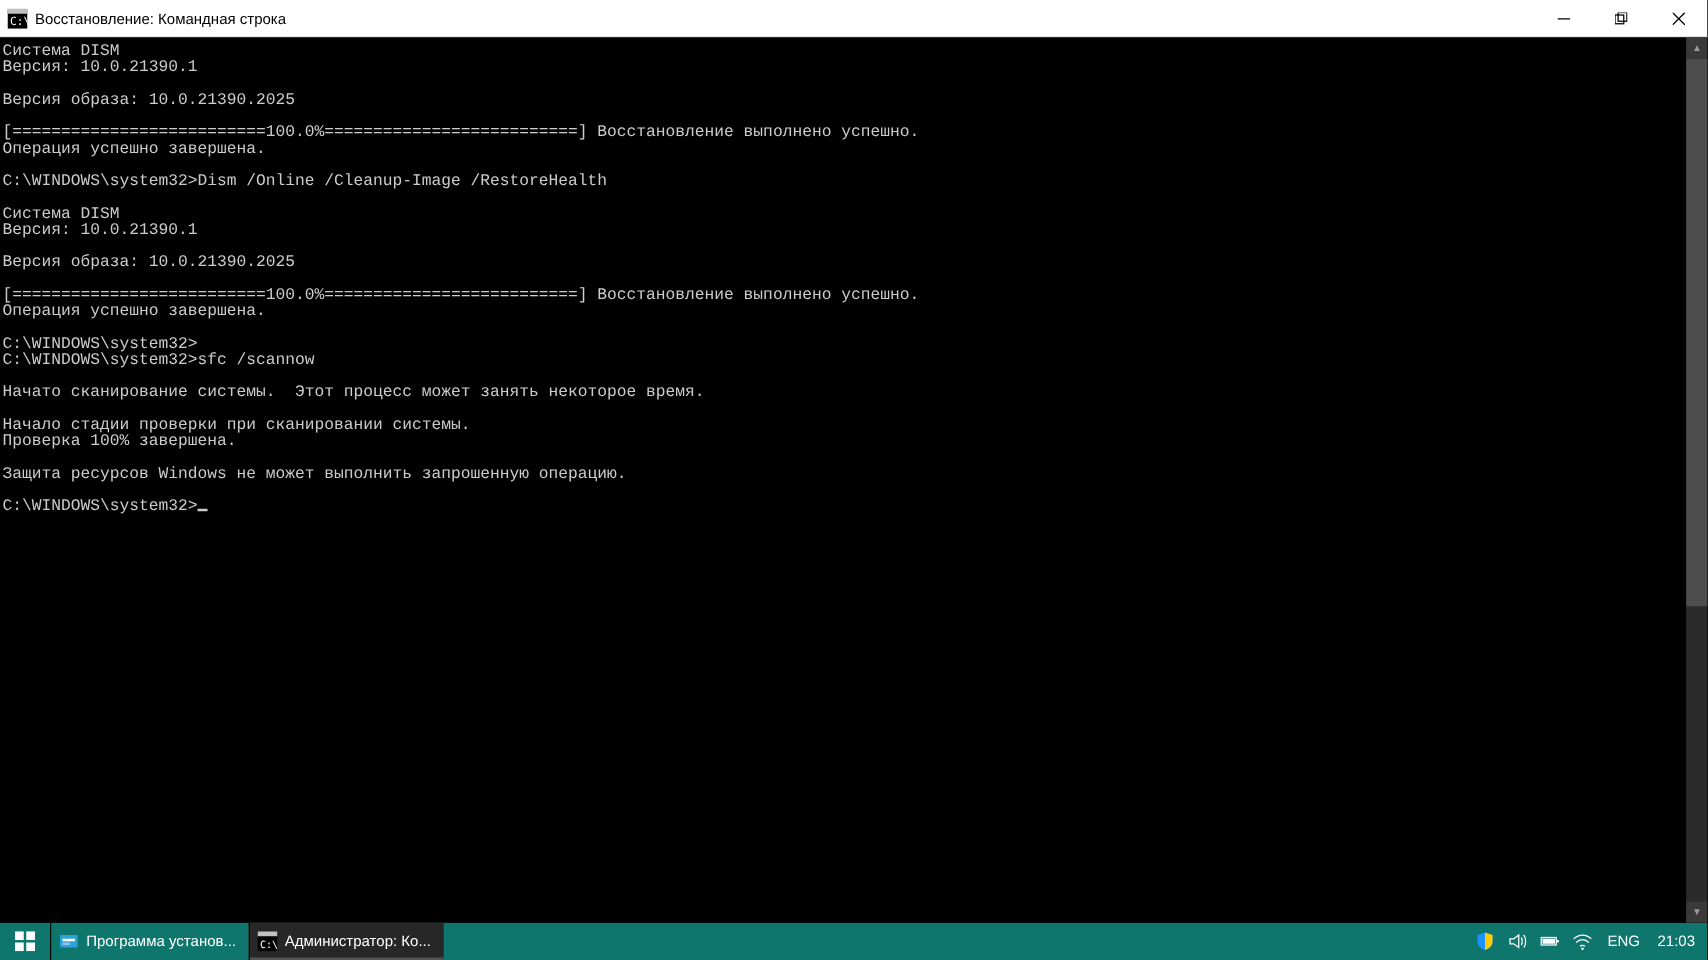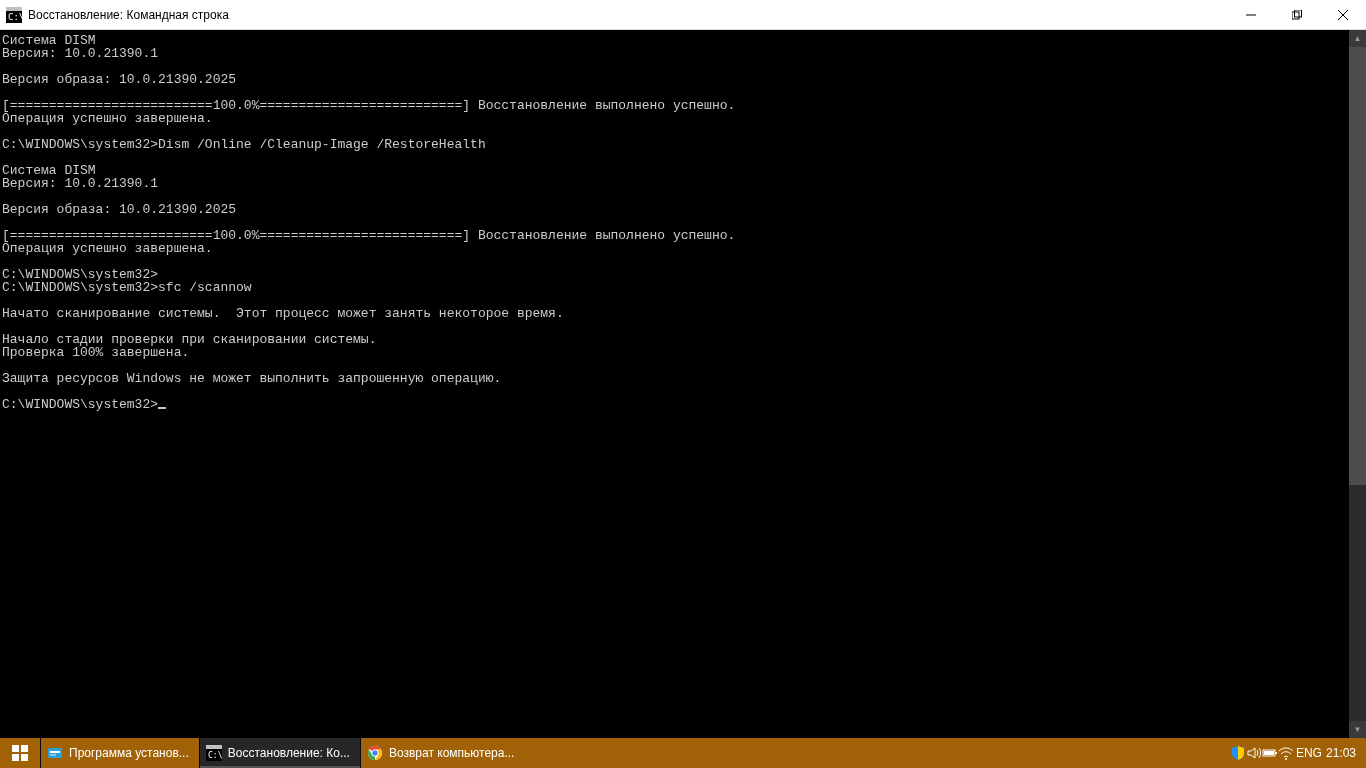--- a/index.html
+++ b/index.html
@@ -99,21 +99,21 @@
     left: 0;
     right: 0;
     height: 65%;
     background: #4d4d4d;
   }
 
   
   .taskbar {
     width: 1366px;
     height: 30px;
-    background: #a16207;
+    background: #0f766e;
     display: flex;
     align-items: stretch;
     color: #fff;
     font-size: 12px;
   }
   .tb-start {
     width: 40px;
     display: flex;
     align-items: center;
     justify-content: center;
@@ -130,20 +130,21 @@
     overflow: hidden;
     white-space: nowrap;
   }
   .tb-item.active { background: #272727; box-shadow: inset 0 -2px 0 #555; }
   .tb-item .tb-icon { width: 16px; height: 16px; display: flex; align-items: center; justify-content: center; }
   .tb-item .tb-label { overflow: hidden; text-overflow: ellipsis; }
   .tb-spacer { flex: 1 1 auto; }
   .tray {
     display: flex;
     align-items: center;
+    gap: 10px;
     padding: 0 8px 0 6px;
   }
   .tray-icon { width: 16px; height: 16px; display: flex; align-items: center; justify-content: center; color: #fff; }
   .tray-icon svg { width: 16px; height: 16px; }
   .tray-text { font-size: 12px; margin: 0 2px; }
 </style>
 </head>
 <body>
 
 <div class="window">
@@ -212,36 +213,23 @@
   </div>
 
   <div class="tb-item active">
     <span class="tb-icon">
       <svg viewBox="0 0 16 16">
           <rect x="0" y="0" width="16" height="16" fill="#000"></rect>
           <rect x="0" y="0" width="16" height="4" fill="#c0c0c0"></rect>
           <text x="2" y="13" font-size="8" fill="#fff" font-family="monospace">C:\</text>
         </svg>
     </span>
-    <span class="tb-label">Восстановление: Ко...</span>
-  </div>
-
-  <div class="tb-item">
-    <span class="tb-icon">
-      <svg viewBox="0 0 16 16">
-        <circle cx="8" cy="8" r="7" fill="#fff"></circle>
-        <path d="M8 1a7 7 0 0 1 6.06 3.5H8a3.5 3.5 0 0 0-3.03 1.75L1.94 3.5A7 7 0 0 1 8 1z" fill="#ea4335"></path>
-        <path d="M14.06 4.5A7 7 0 0 1 8 15l3.03-5.25A3.5 3.5 0 0 0 8 4.5h6.06z" fill="#fbbc05"></path>
-        <path d="M8 15A7 7 0 0 1 1.94 4.5l3.03 5.25A3.5 3.5 0 0 0 8 11.5L8 15z" fill="#34a853"></path>
-        <circle cx="8" cy="8" r="3.5" fill="#fff"></circle>
-        <circle cx="8" cy="8" r="2.7" fill="#4285f4"></circle>
-      </svg>
-    </span>
-    <span class="tb-label">Возврат компьютера...</span>
-  </div>
+    <span class="tb-label">Администратор: Ко...</span>
+  </div>
+
 
   <div class="tb-spacer"></div>
 
   <div class="tray">
     <span class="tray-icon">
       <svg viewBox="0 0 16 16">
           <path d="M8 1l6 2v5c0 4-3 6-6 7-3-1-6-3-6-7V3l6-2z" fill="#1e90ff"></path>
           <path d="M8 1l6 2v5c0 4-3 6-6 7V1z" fill="#ffcc00"></path>
         </svg>
     </span>

